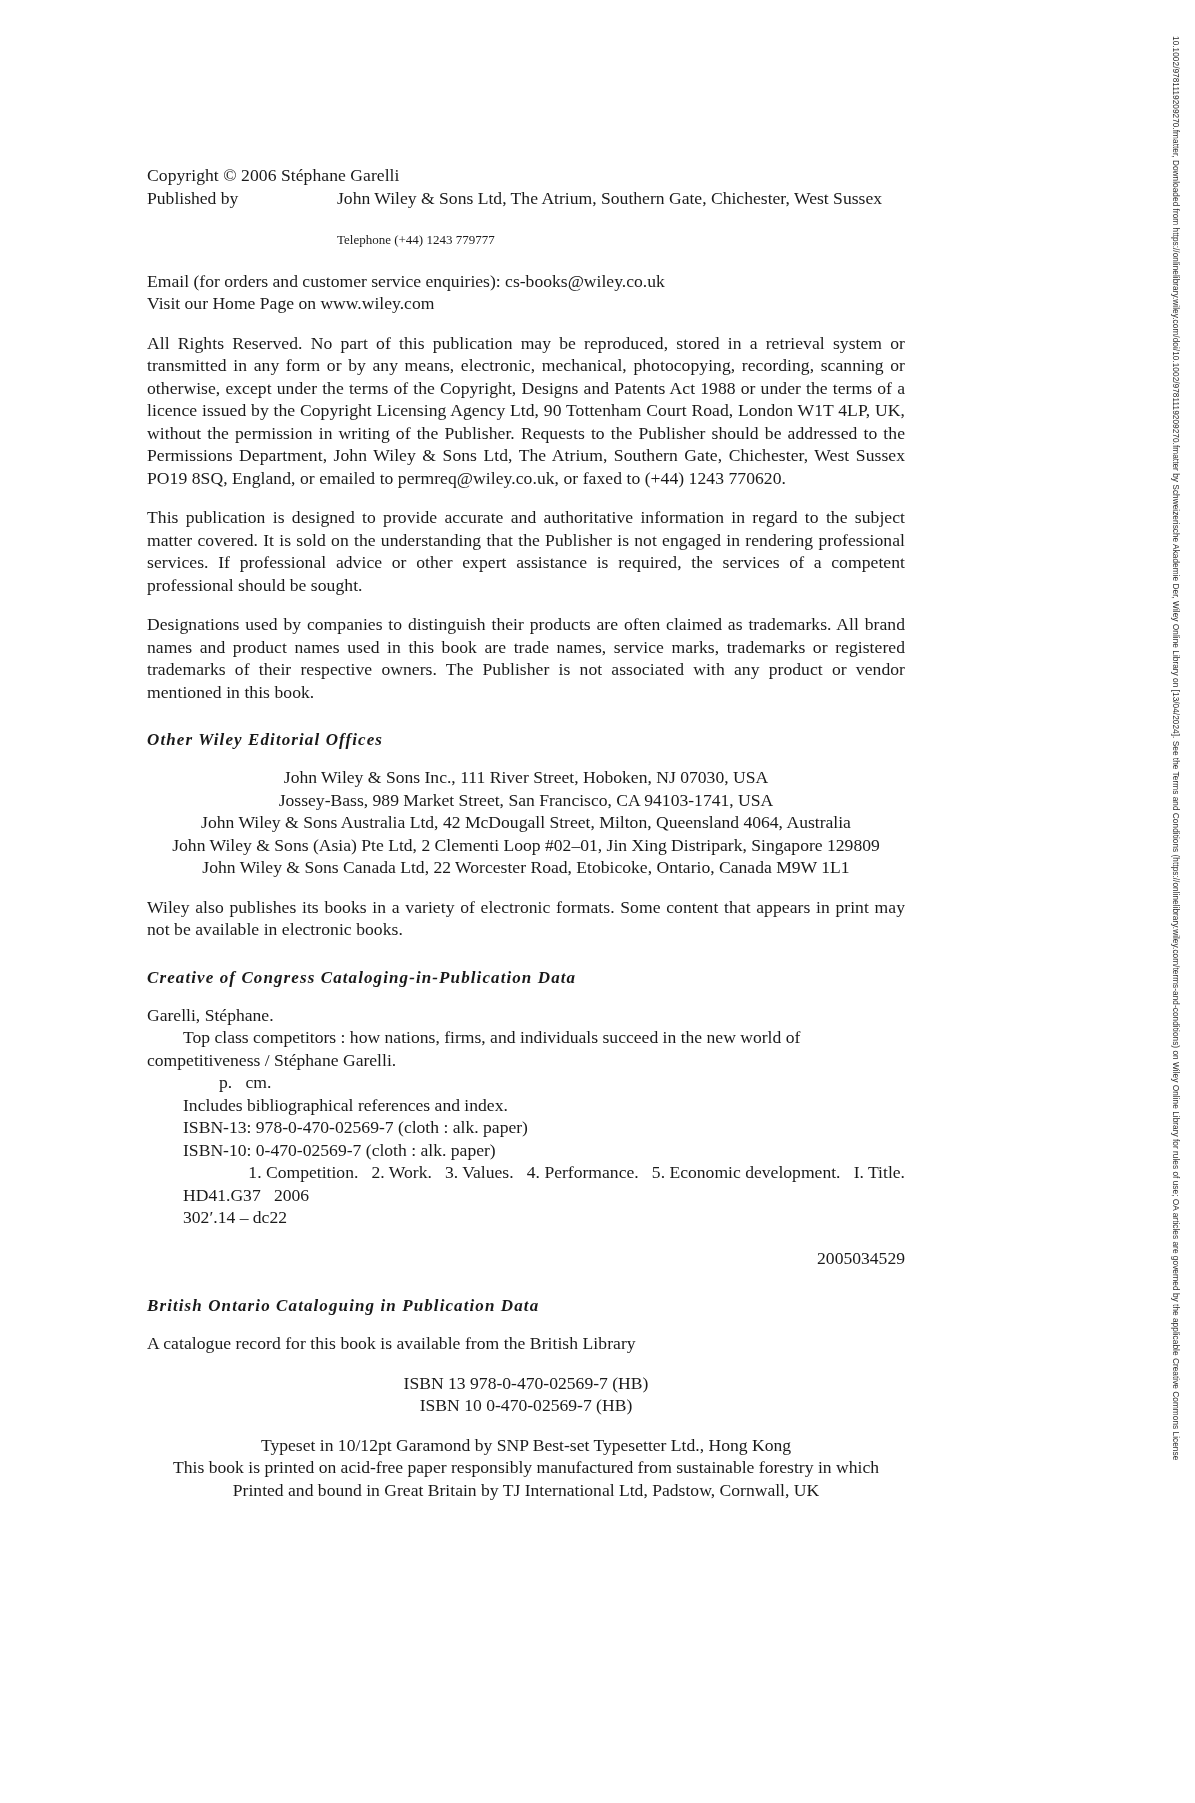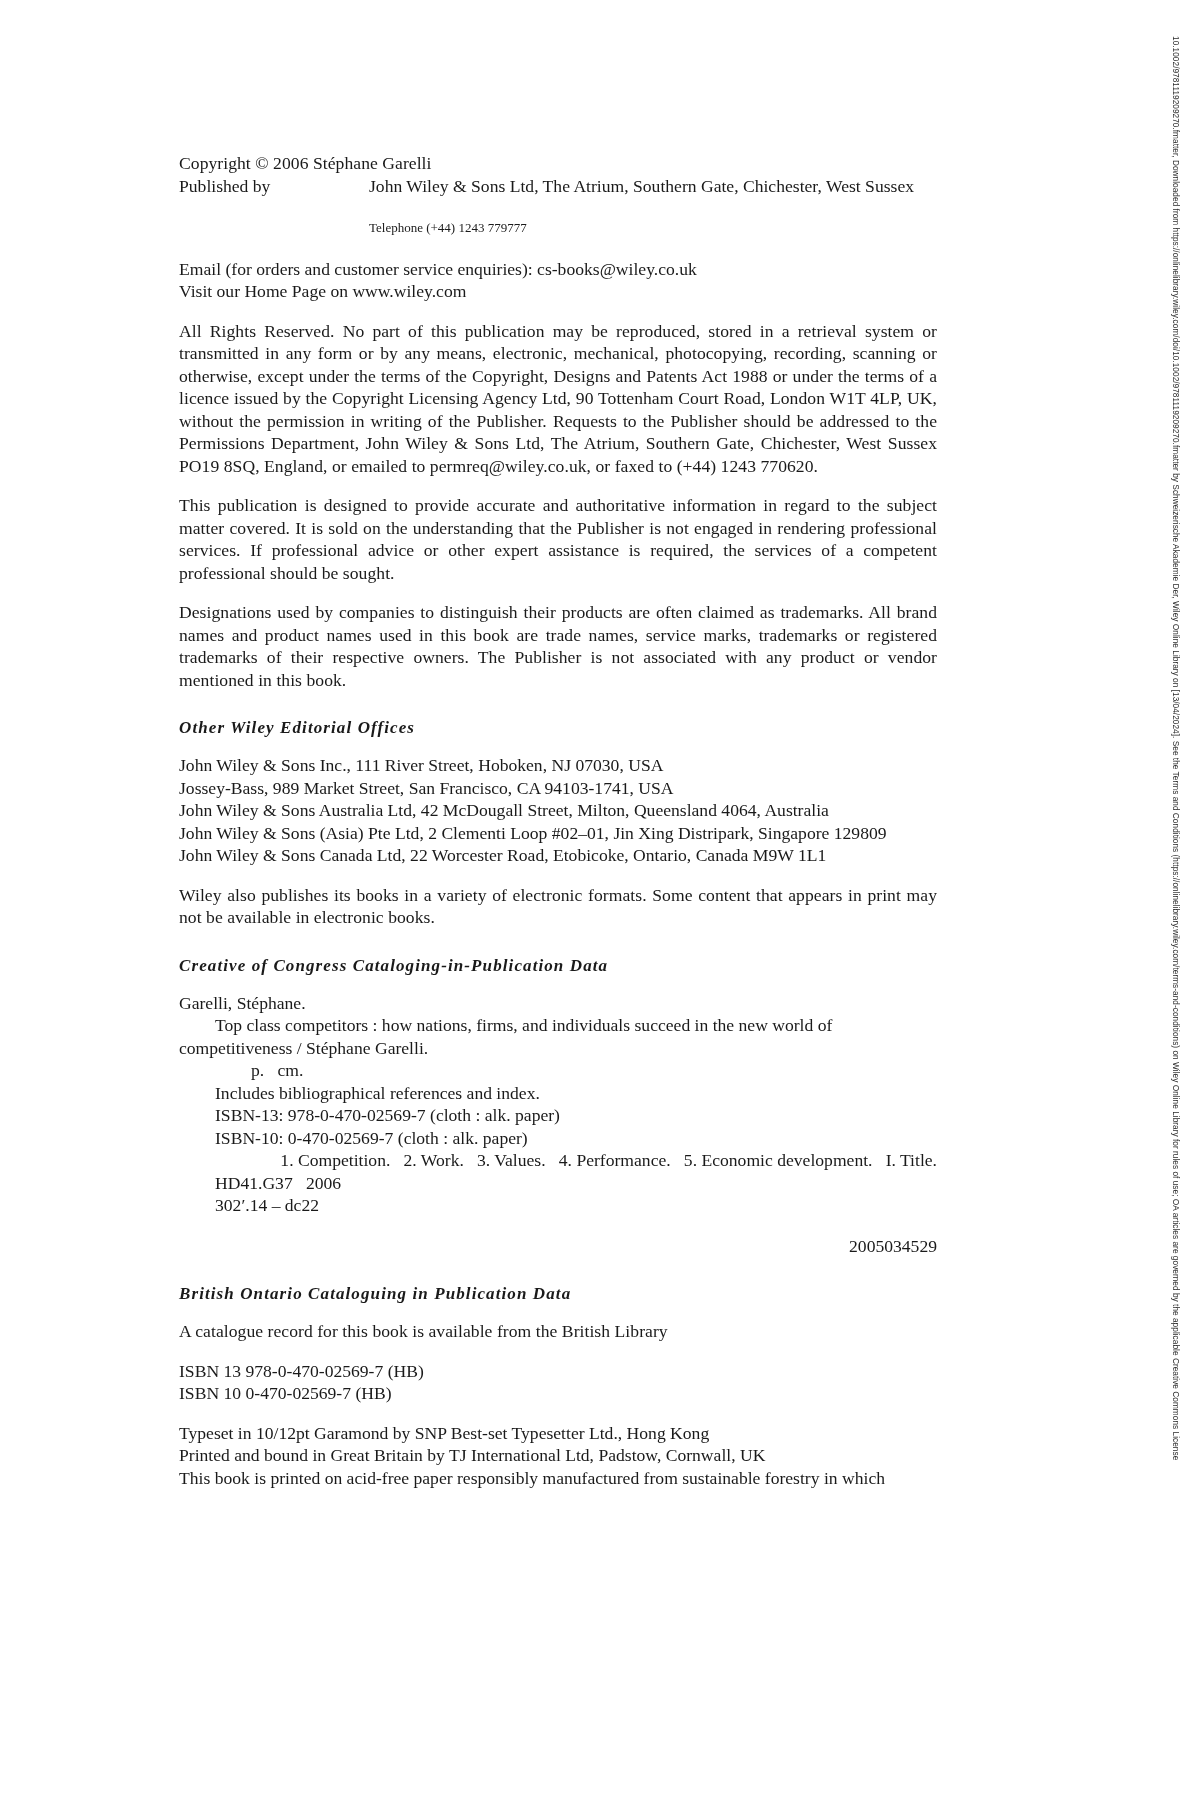--- a/index.html
+++ b/index.html
@@ -18,40 +18,39 @@
   .page {
     position: absolute;
     left: 0; top: 0;
     width: 1195px;
     height: 1803px;
     background: #fff;
   }
   .content {
     position: absolute;
     left: 147px;
-    top: 152px;
+    top: 164px;
     width: 758px;
-    margin-left: 32px;
   }
   .para {
     font-size: 17.6px;
     line-height: 22.5px;
     text-align: justify;
     margin: 0 0 17px 0;
     letter-spacing: 0.05px;
   }
   .para.nojust { text-align: left; }
   .tight { margin-bottom: 0; }
   .block-lines {
     font-size: 17.6px;
     line-height: 22.5px;
     margin: 0 0 17px 0;
     text-align: left;
   }
-  .block-lines div { white-space: pre; }
+  .block-lines div { white-space: pre; text-align: center; }
   .heading {
     font-size: 17px;
     font-weight: bold;
     font-style: italic;
     letter-spacing: 1.1px;
     margin: 26px 0 15px 0;
     line-height: 22px;
   }
   
   .pubrow {
@@ -169,22 +168,22 @@
 
     <p class="para nojust">A catalogue record for this book is available from the British Library</p>
 
     <div class="block-lines">
       <div>ISBN 13 978-0-470-02569-7 (HB)</div>
       <div>ISBN 10 0-470-02569-7 (HB)</div>
     </div>
 
     <div class="block-lines">
       <div>Typeset in 10/12pt Garamond by SNP Best-set Typesetter Ltd., Hong Kong</div>
+      <div>This book is printed on acid-free paper responsibly manufactured from sustainable forestry in which</div>
       <div>Printed and bound in Great Britain by TJ International Ltd, Padstow, Cornwall, UK</div>
-      <div>This book is printed on acid-free paper responsibly manufactured from sustainable forestry in which</div>
     </div>
 
   </div>
 
   <div class="sidebar">
     <div class="sidebar-text">10.1002/9781119209270.fmatter, Downloaded from https://onlinelibrary.wiley.com/doi/10.1002/9781119209270.fmatter by Schweizerische Akademie Der, Wiley Online Library on [13/04/2024]. See the Terms and Conditions (https://onlinelibrary.wiley.com/terms-and-conditions) on Wiley Online Library for rules of use; OA articles are governed by the applicable Creative Commons License</div>
   </div>
 
 </div>
 

